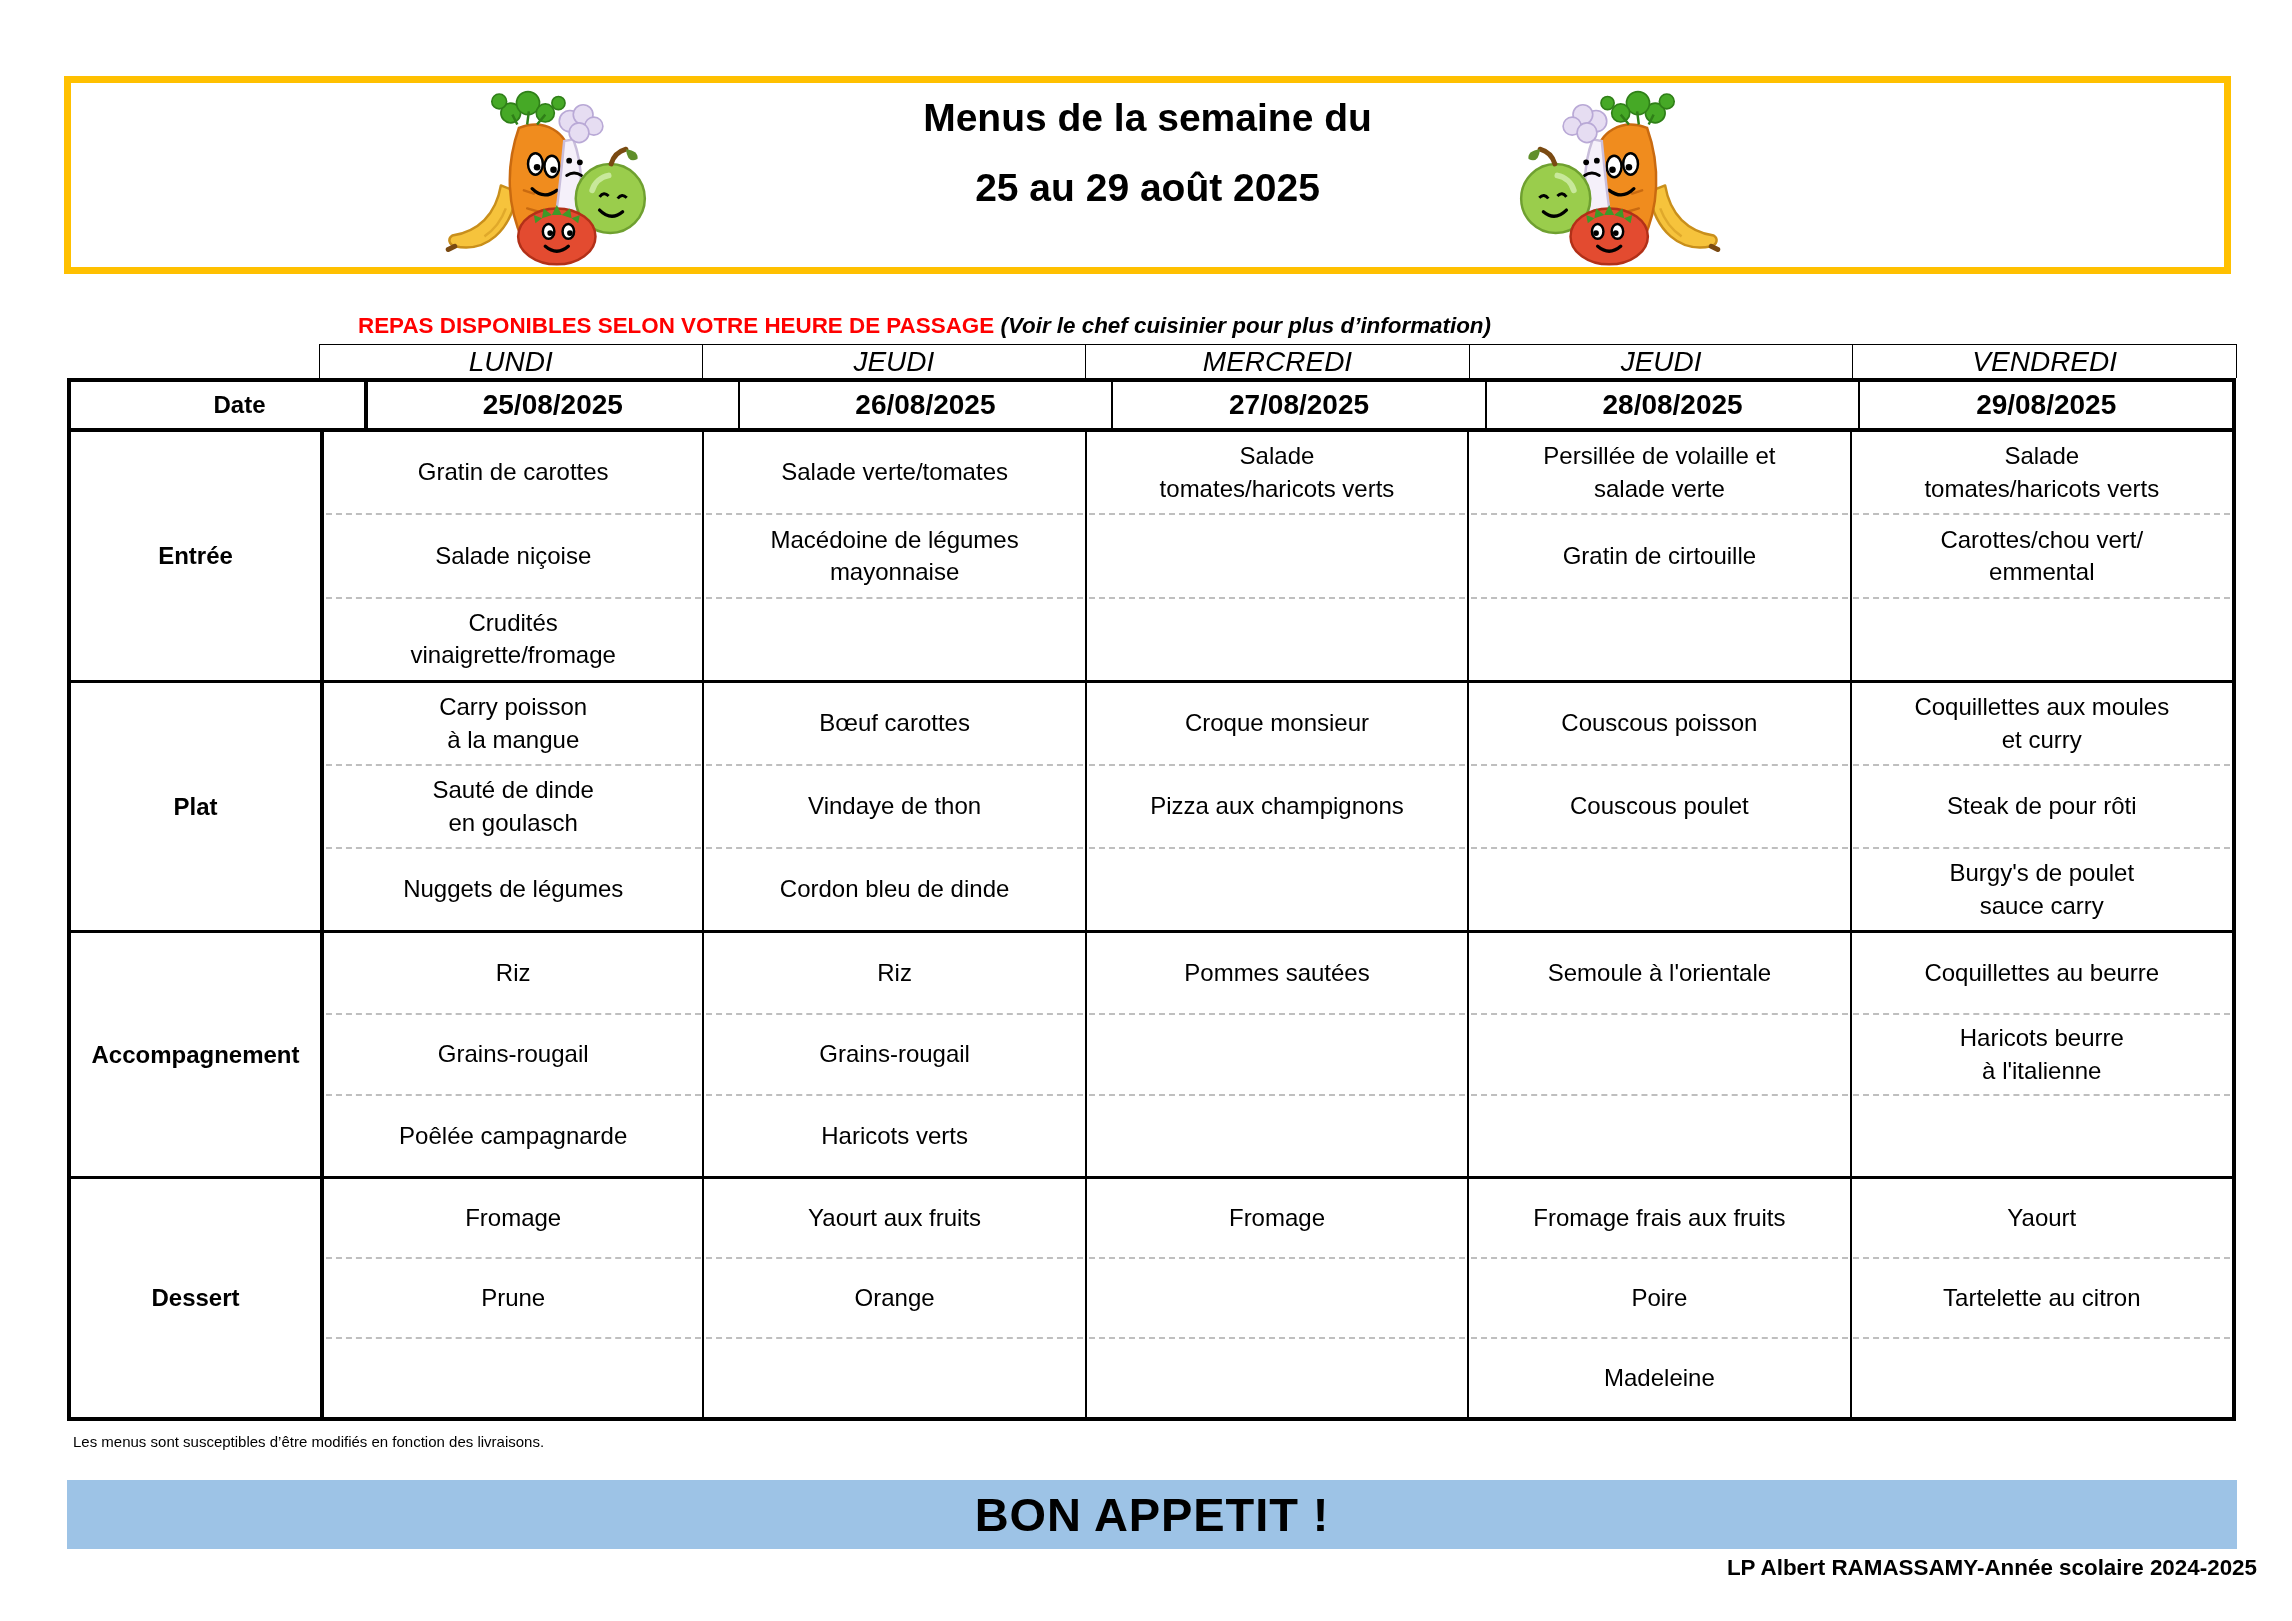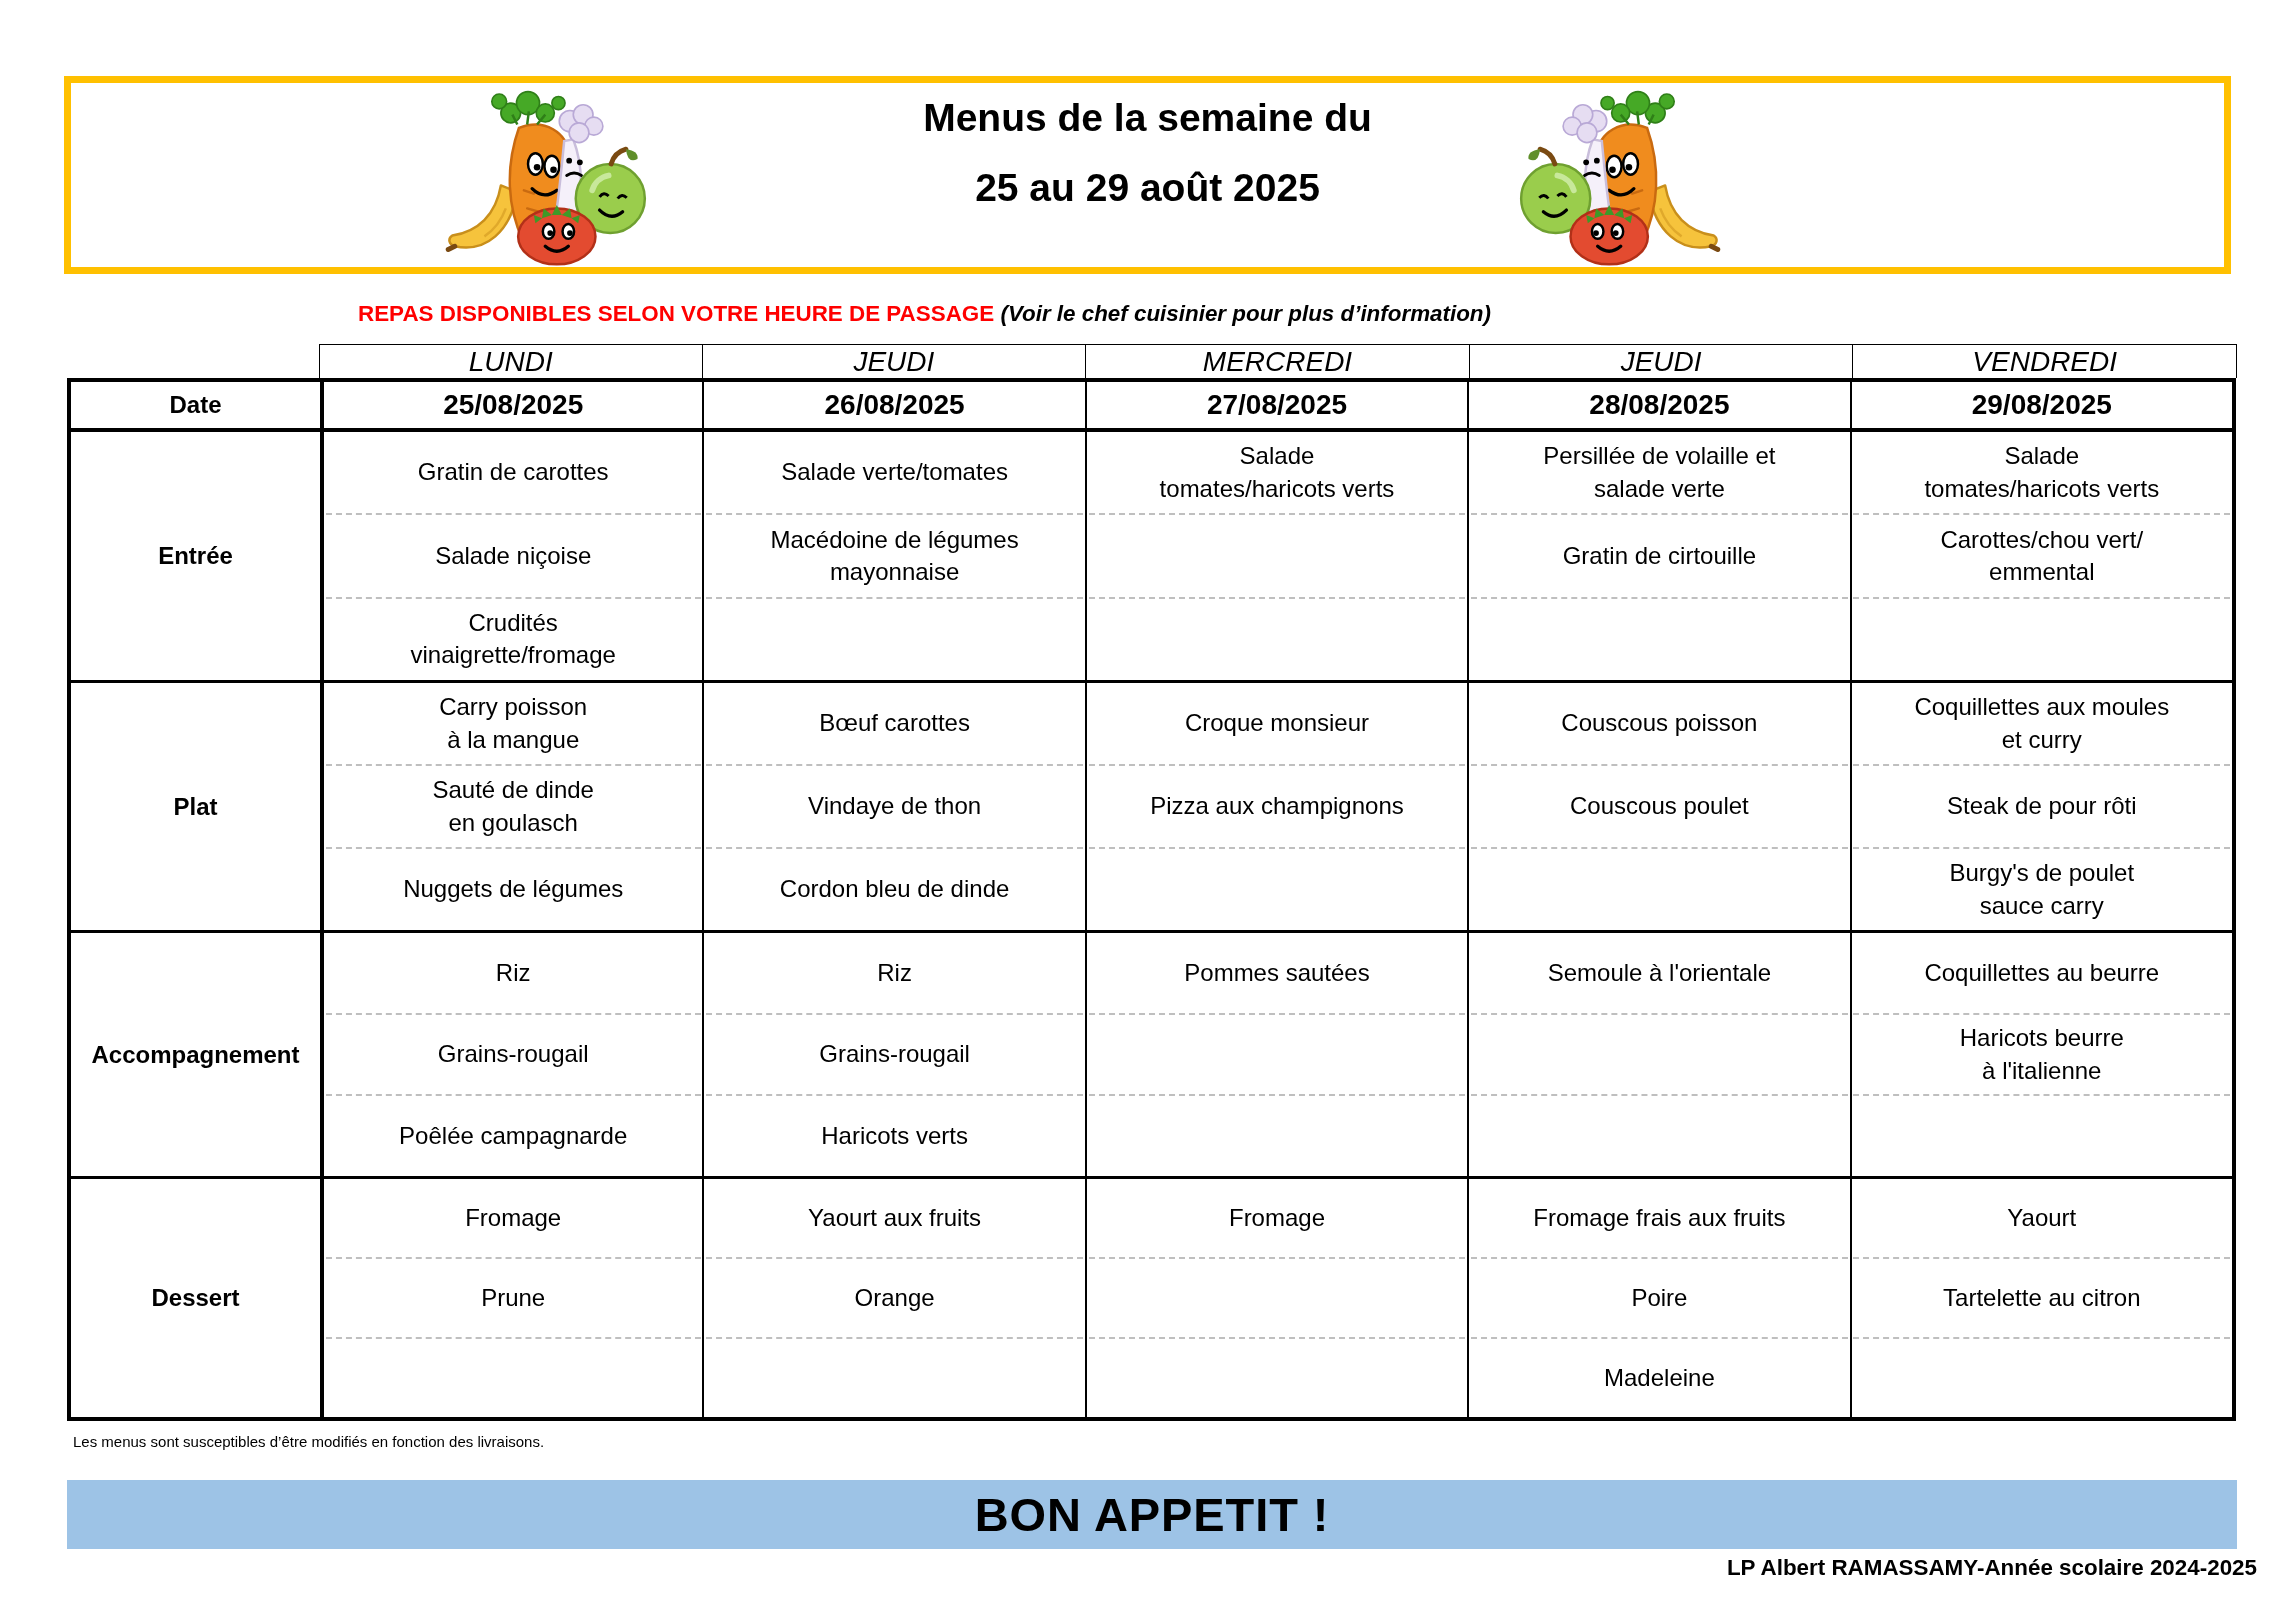--- a/index.html
+++ b/index.html
@@ -13,21 +13,21 @@
     position:absolute;left:64px;top:76px;width:2153px;height:184px;
     border:7.2px solid #FFC000;background:#fff;
     display:flex;justify-content:center;
   }
   .title-block{text-align:center;font-weight:bold;font-size:39px;line-height:70px;}
   .clipart{position:absolute;top:1.8px;width:226px;height:181px;}
   .clipart.left{left:358px;}
   .clipart.right{left:1440px;transform:scaleX(-1);}
   
   .notice{
-    position:absolute;left:0;top:301px;width:1849px;text-align:center;
+    position:absolute;left:0;top:313px;width:1849px;text-align:center;
     font-size:22.4px;font-weight:bold;
   }
   .notice .red{color:#FF0000;}
   .notice .paren{color:#000;font-style:italic;}
   
   .day-strip{
     position:absolute;left:67px;top:344px;width:2170px;height:34px;
     display:grid;grid-template-columns:252px repeat(5,1fr);
   }
   .day-spacer{border:none;}
@@ -36,21 +36,21 @@
     display:flex;align-items:center;justify-content:center;
     font-style:italic;font-size:28px;
   }
   .day-cell.first{border-left:1.8px solid #000;}
   
   .menu-table{
     position:absolute;left:67px;top:378px;width:2161px;
     border:4.5px solid #000;background:#fff;
   }
   .trow{display:grid;grid-template-columns:249px repeat(5,1fr);border-top:3.6px solid #000;}
-  .trow.date-row{border-top:none;height:46px;border-bottom:1.8px solid #000;}
+  .trow.date-row{border-top:none;height:46px;border-bottom:1.8px solid #000;padding-left:44px;}
   .trow.row-entree{height:248px;}
   .trow.row-plat{height:247px;}
   .trow.row-accomp{height:243px;}
   .trow.row-dessert{height:238px;}
   .tcell{border-left:2.7px solid #000;min-width:0;}
   .tcell:first-child{border-left:none;}
   .tcell.daycol-first{border-left:4.5px solid #000;}
   .tcell.cat{
     display:flex;align-items:center;justify-content:center;text-align:center;
     font-weight:bold;font-size:24px;padding:0 3.6px;

